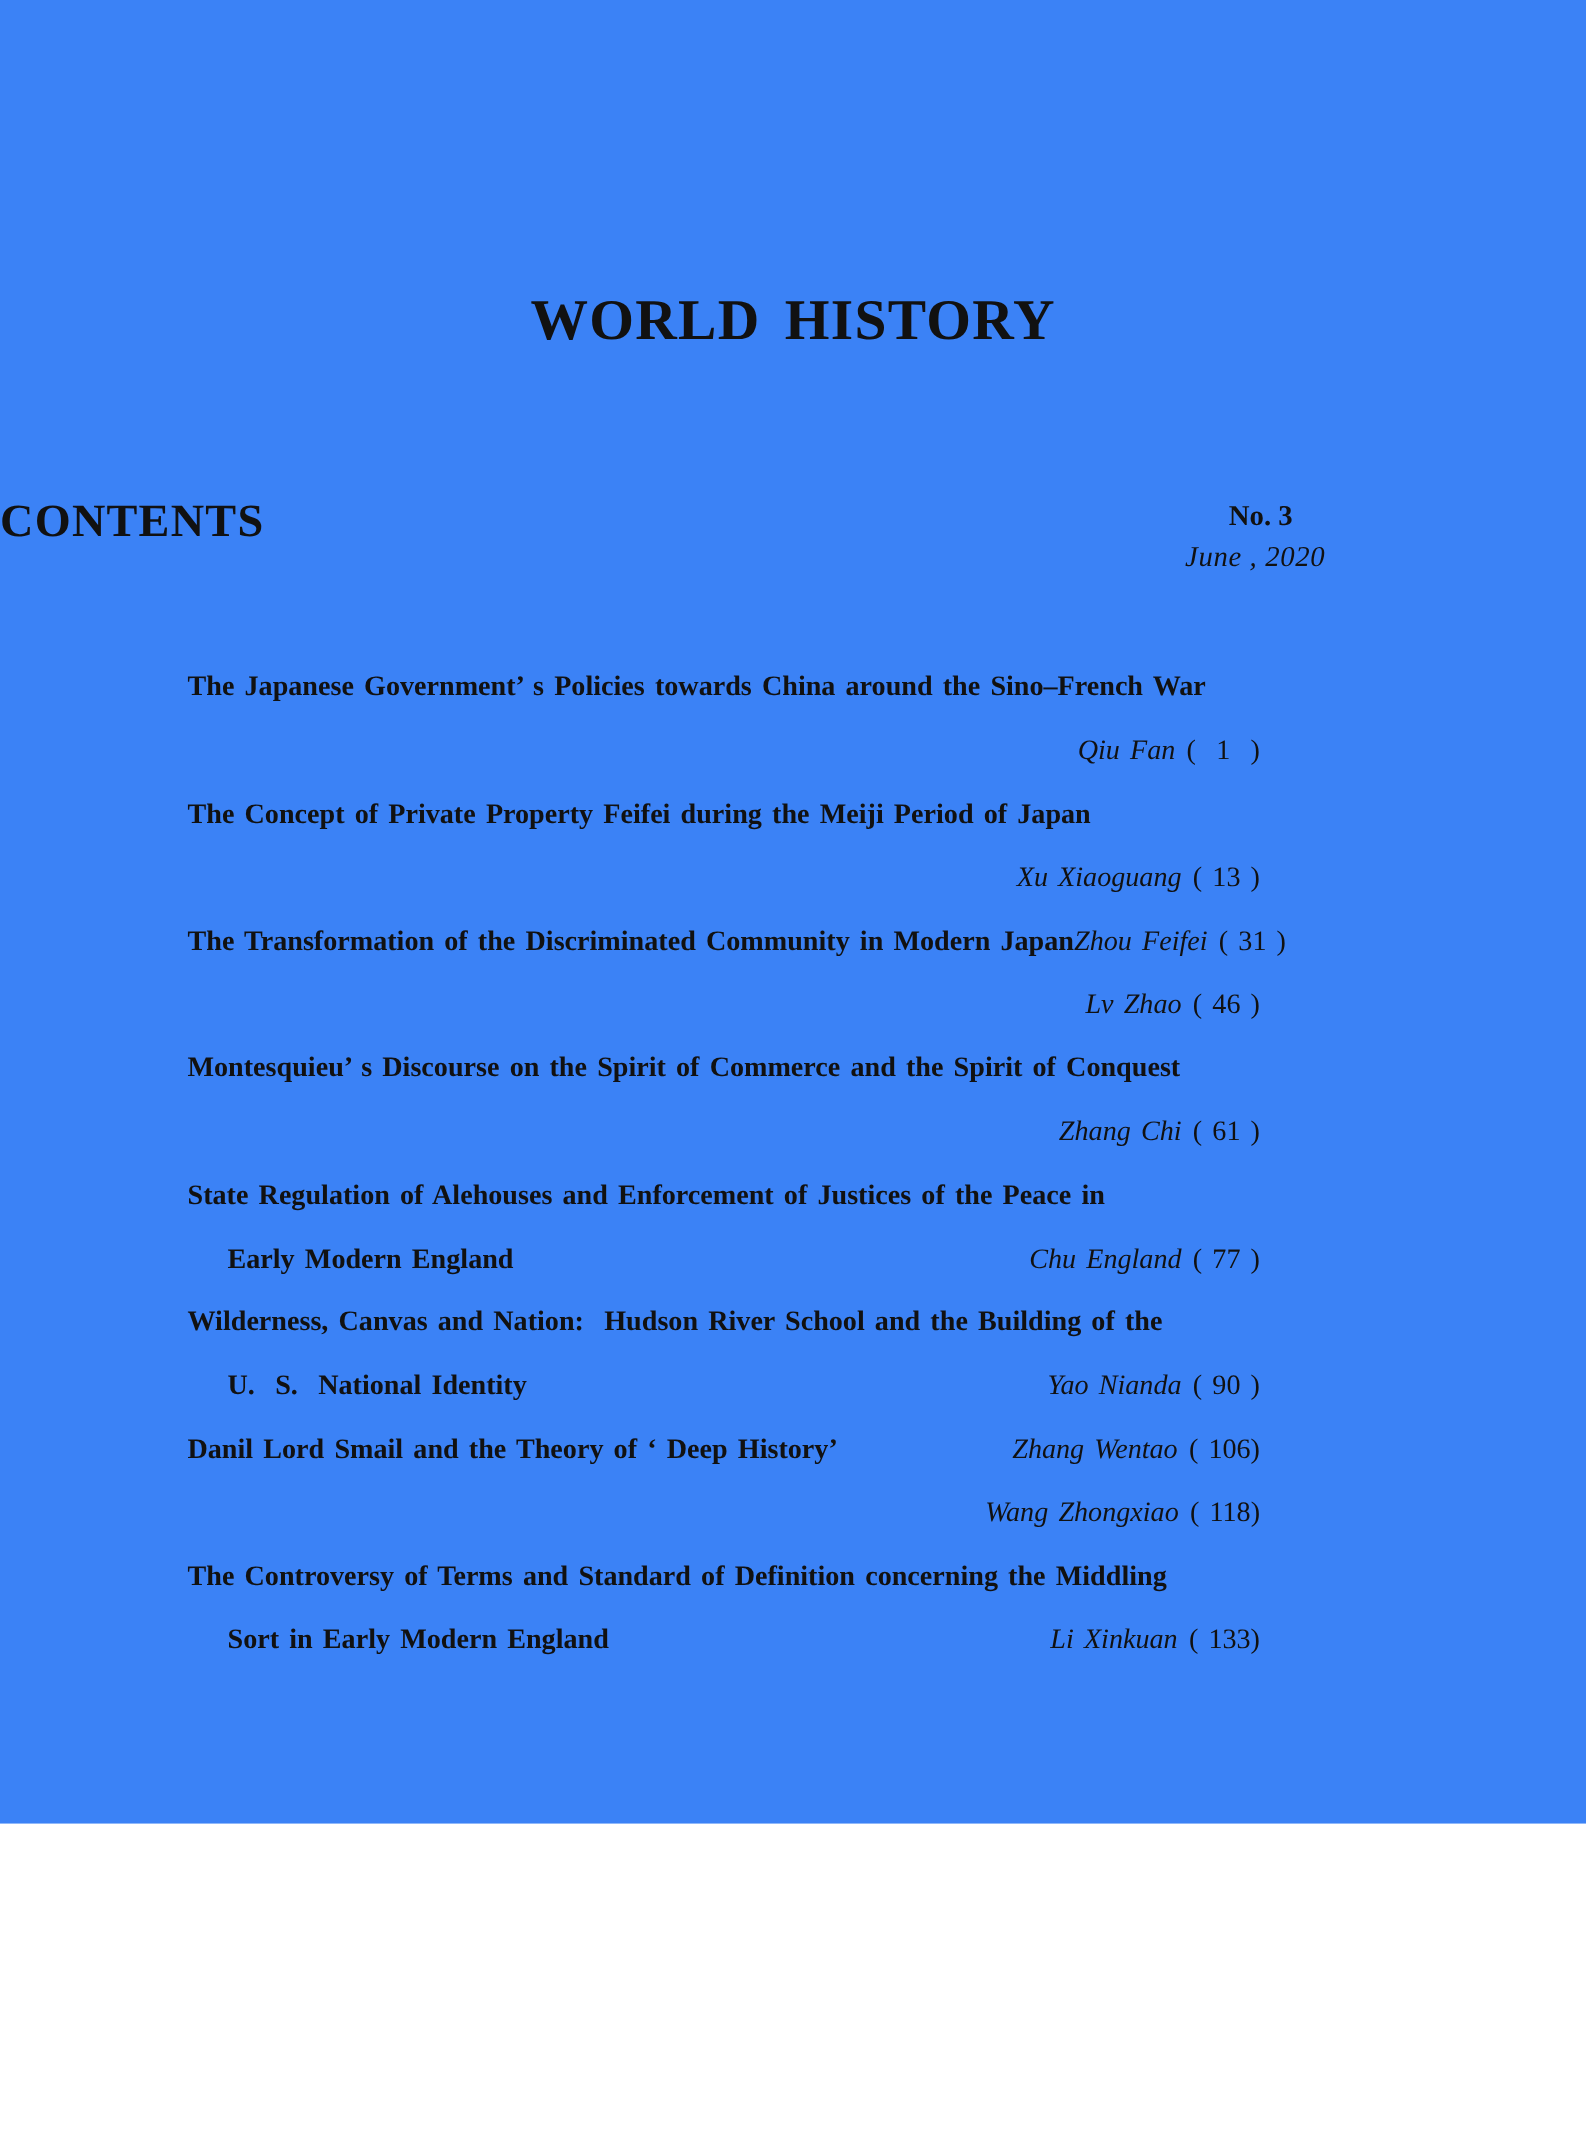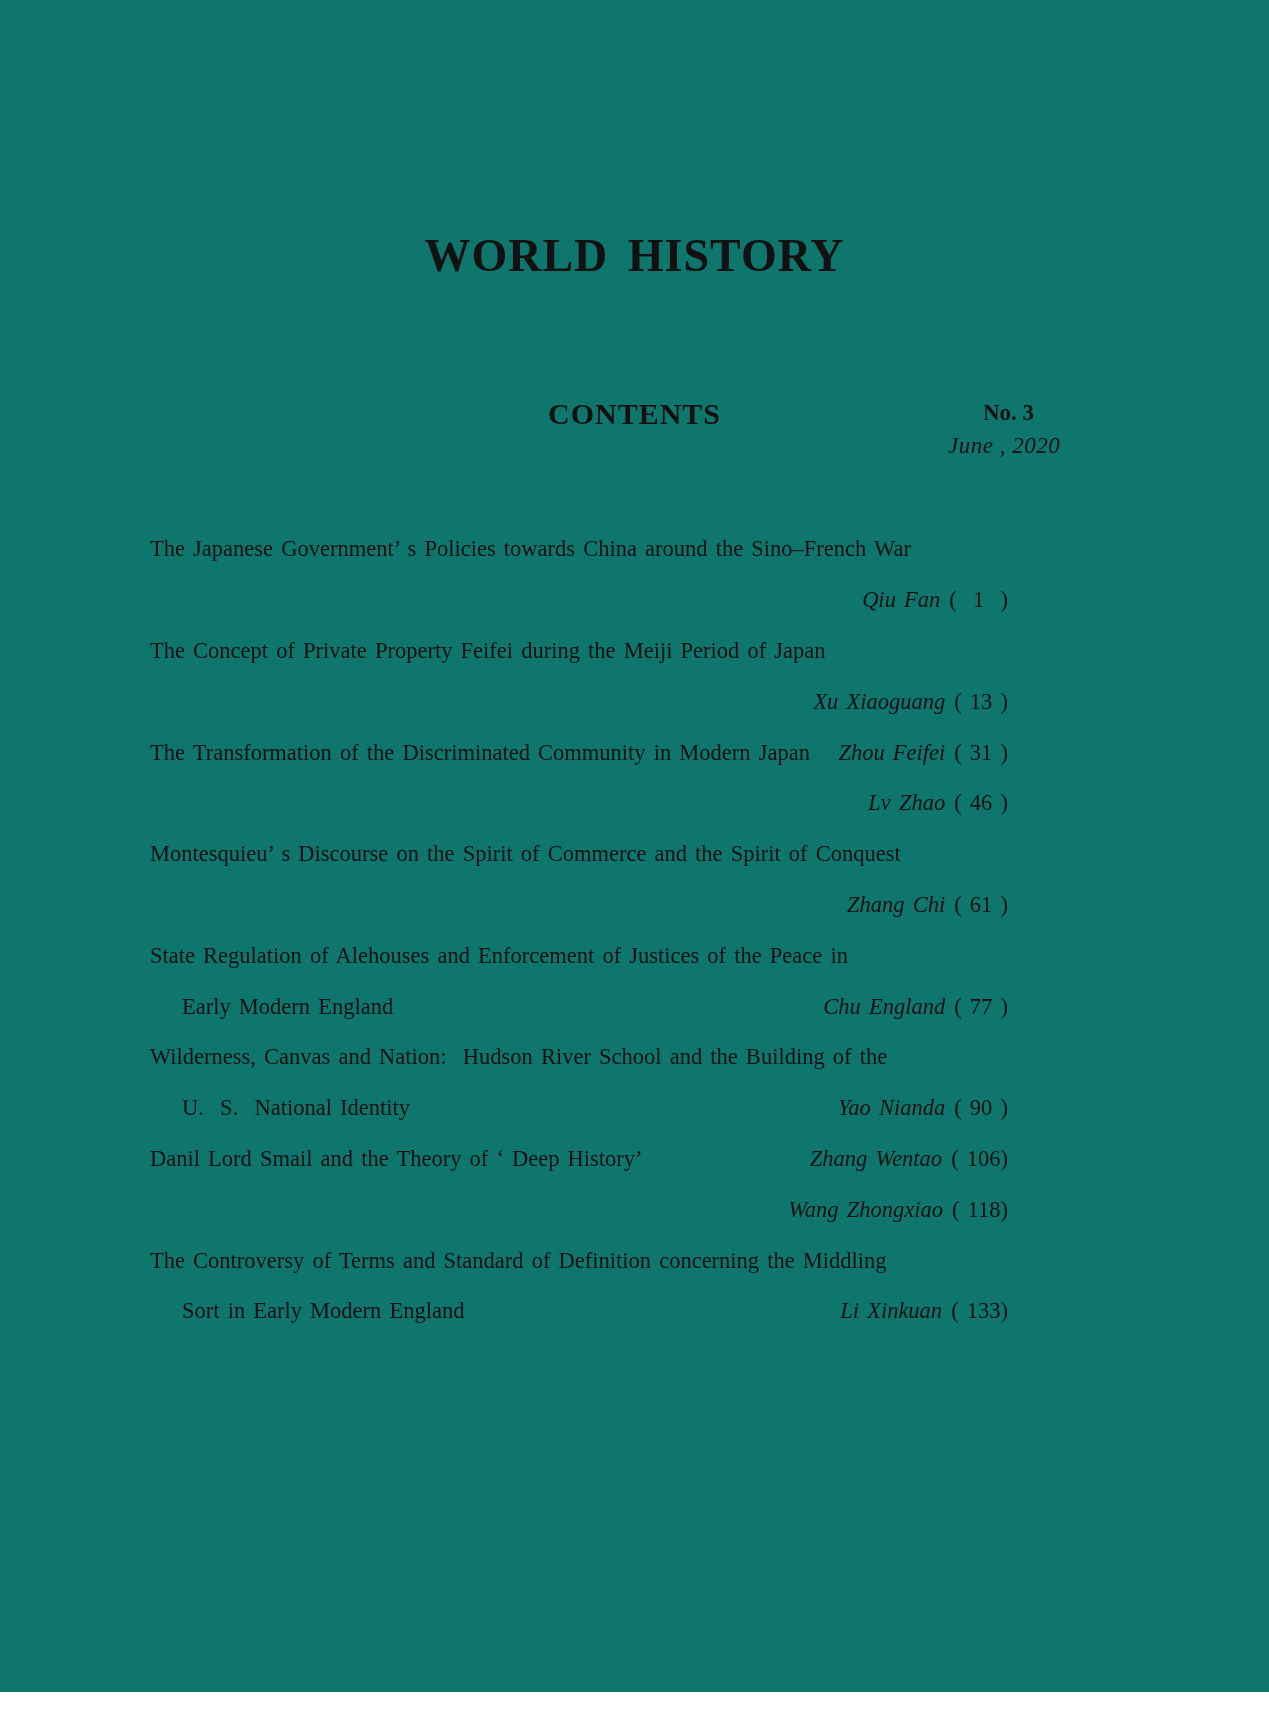--- a/index.html
+++ b/index.html
@@ -1,41 +1,40 @@
 <!DOCTYPE html>
 <html><head>
 <meta charset="utf-8">
 <style>
   html, body { margin: 0; padding: 0; background: #ffffff; }
   .page {
     position: relative;
     width: 1269px;
-    height: 1692px;
-    background: #0f766e;
+    height: 1459px;
+    background: #3b82f6;
     color: #111111;
     font-family: "Liberation Serif", "DejaVu Serif", serif;
     overflow: hidden;
   }
   .doc-title {
     position: absolute;
     top: 233px; left: 0; width: 100%;
     margin: 0;
     text-align: center;
     font-size: 46px;
     font-weight: bold;
     letter-spacing: 1px;
     word-spacing: 7px;
     line-height: 1;
     white-space: pre;
   }
   .contents-label {
     position: absolute;
     top: 399px; left: 0; width: 100%;
-    text-align: center;
-    font-size: 30px;
+    font-size: 37px;
     font-weight: bold;
     letter-spacing: 1px;
     line-height: 1;
     white-space: pre;
   }
   .issue-no {
     position: absolute;
     top: 401px; left: 951px;
     font-size: 23px;
     font-weight: bold;
@@ -58,21 +57,21 @@
     width: 858px;
     font-size: 22.5px;
     word-spacing: 2.5px;
   }
   .line {
     height: 50.8px;
     display: flex;
     justify-content: space-between;
     align-items: center;
   }
-  .line .t { white-space: pre; }
+  .line .t { white-space: pre; font-weight: bold; }
   .line.indent .t { padding-left: 32px; }
   .ab { white-space: pre; flex-shrink: 0; }
   .an { font-style: italic; }
   .pn:not(:empty) { margin-left: 9px; }
 </style>
 </head>
 <body>
 
 <div class="page">
 

